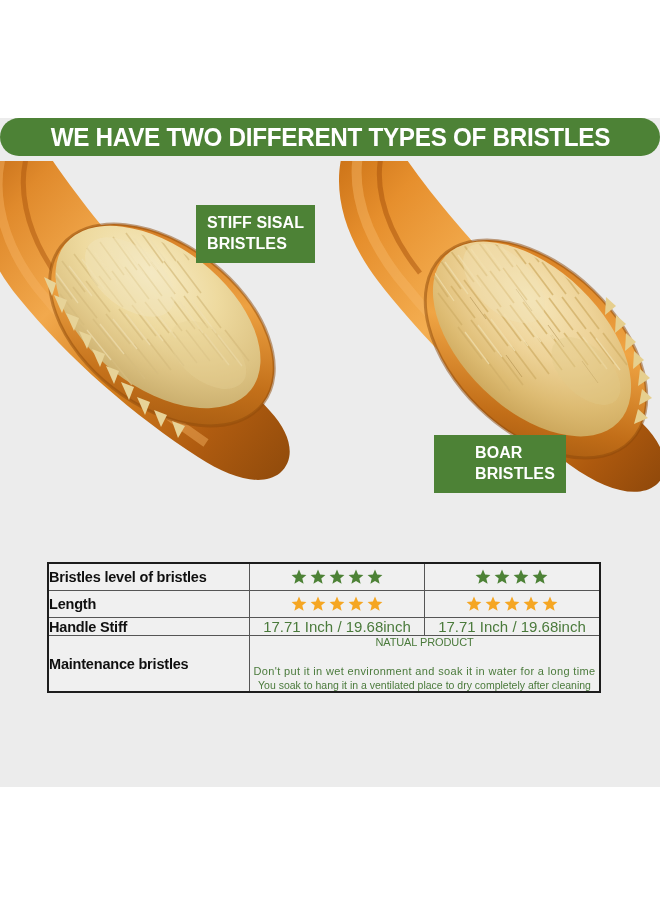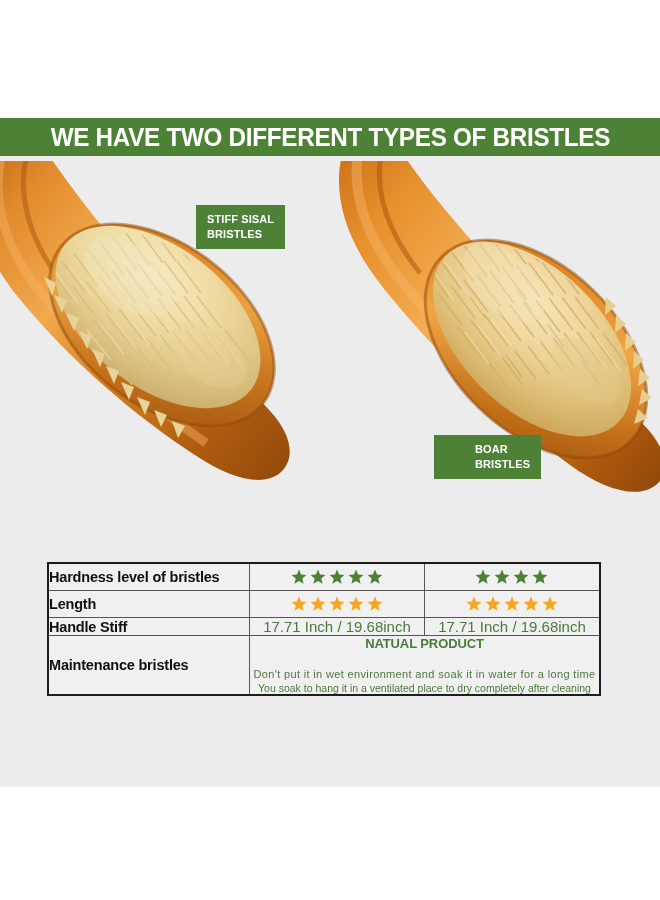--- a/index.html
+++ b/index.html
@@ -4,46 +4,46 @@
 <style>
   html,body{margin:0;padding:0;background:#ffffff;}
   body{width:660px;height:900px;position:relative;overflow:hidden;
        font-family:"Liberation Sans","DejaVu Sans",sans-serif;}
 
   
   .panel{position:absolute;left:0;top:118px;width:660px;height:669px;background:#ececec;}
 
   
   .banner{position:absolute;left:0;top:118px;width:660px;height:38px;
-          background:#4d8236;display:flex;align-items:center;justify-content:center;}
+          background:#4d8236;display:flex;align-items:center;justify-content:center;border-radius:19px;}
   .banner-text{color:#ffffff;font-weight:bold;font-size:25px;letter-spacing:-.3px;
                transform:scaleX(.97);white-space:nowrap;
                font-family:"Liberation Sans","DejaVu Sans",sans-serif;}
 
   
   .photos{position:absolute;left:0;top:161px;width:660px;height:340px;overflow:hidden;}
   .brush{position:absolute;}
 
   
   .tag{position:absolute;background:#4d8236;color:#fff;font-weight:bold;
-       font-size:11px;line-height:1.33;padding:7px 11px 8px 11px;letter-spacing:.1px;}
+       font-size:16px;line-height:1.33;padding:7px 11px 8px 11px;letter-spacing:.1px;}
 
   
   .tbl{position:absolute;left:47px;top:562px;width:554px;border-collapse:collapse;
        background:#f0f0f0;border:2px solid #1d1d1d;}
   .tbl td{border:1px solid #555;padding:0;vertical-align:middle;background:#f0f0f0;}
   .c-label{width:200px;font-weight:bold;font-size:14.5px;color:#101010;
            padding:7px 0 7px 7px;letter-spacing:-.2px;}
   .c-val{text-align:center;font-size:13.5px;font-weight:bold;color:#101010;
          padding:7px 4px;width:177px;}
   .c-small{text-align:center;font-size:15px;color:#4a7a3b;font-weight:normal;padding:7px 4px;}
   .stars{display:flex;justify-content:center;align-items:center;gap:3px;padding:5px 0;}
   .star{width:16px;height:16px;display:block;}
   .maint{padding:5px 6px 7px 6px;text-align:center;}
-  .maint .t1{font-size:13px;font-weight:bold;color:#4a7a3b;letter-spacing:-.1px;}
+  .maint .t1{font-size:11px;font-weight:normal;color:#4a7a3b;letter-spacing:-.1px;}
   .maint .t2{font-size:11px;color:#4a7a3b;letter-spacing:.35px;margin-top:17px;}
   .maint .t3{font-size:10.5px;color:#4a7a3b;margin-top:2px;}
 </style>
 </head>
 <body>
 
 <div class="panel"></div>
 
 <div class="banner">
   <div class="banner-text">WE HAVE TWO DIFFERENT TYPES OF BRISTLES</div>
@@ -301,21 +301,21 @@
 
   <div class="tag" style="left:434px;top:274px;padding-left:41px;">
     <div>BOAR</div>
     <div>BRISTLES</div>
   </div>
 </div>
 
 <table class="tbl">
   <tbody>
     <tr>
-      <td class="c-label">Hardness level of bristles</td>
+      <td class="c-label">Bristles level of bristles</td>
       <td>
           <div class="stars">
             <svg viewBox="0 0 16 16" class="star">
               <path d="M8 0.6 L10.1 5.6 L15.4 6.0 L11.3 9.5 L12.6 14.8 L8 11.9 L3.4 14.8 L4.7 9.5 L0.6 6.0 L5.9 5.6 Z" fill="#4d8236"></path>
             </svg>
             <svg viewBox="0 0 16 16" class="star">
               <path d="M8 0.6 L10.1 5.6 L15.4 6.0 L11.3 9.5 L12.6 14.8 L8 11.9 L3.4 14.8 L4.7 9.5 L0.6 6.0 L5.9 5.6 Z" fill="#4d8236"></path>
             </svg>
             <svg viewBox="0 0 16 16" class="star">
               <path d="M8 0.6 L10.1 5.6 L15.4 6.0 L11.3 9.5 L12.6 14.8 L8 11.9 L3.4 14.8 L4.7 9.5 L0.6 6.0 L5.9 5.6 Z" fill="#4d8236"></path>

